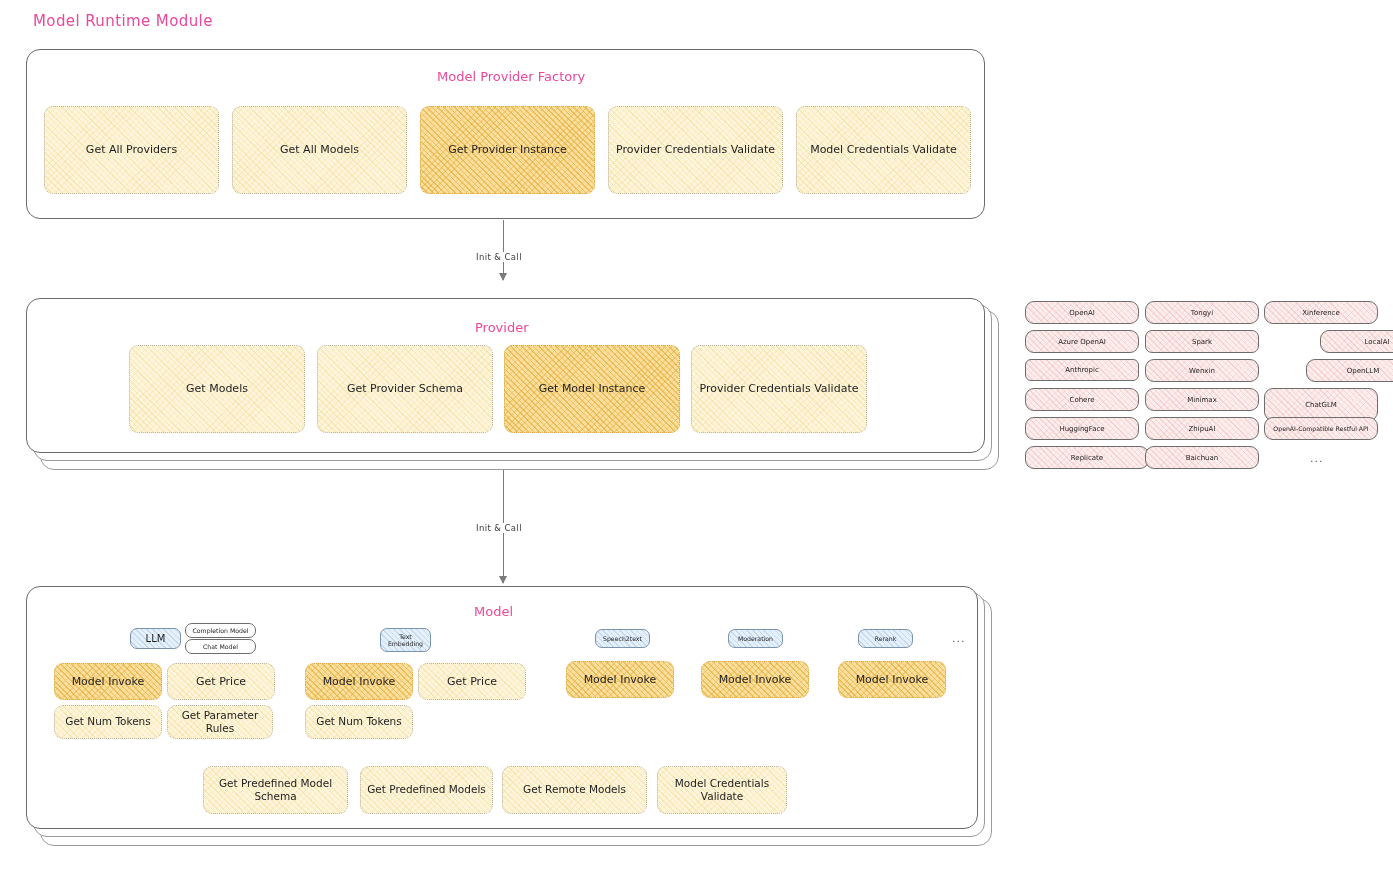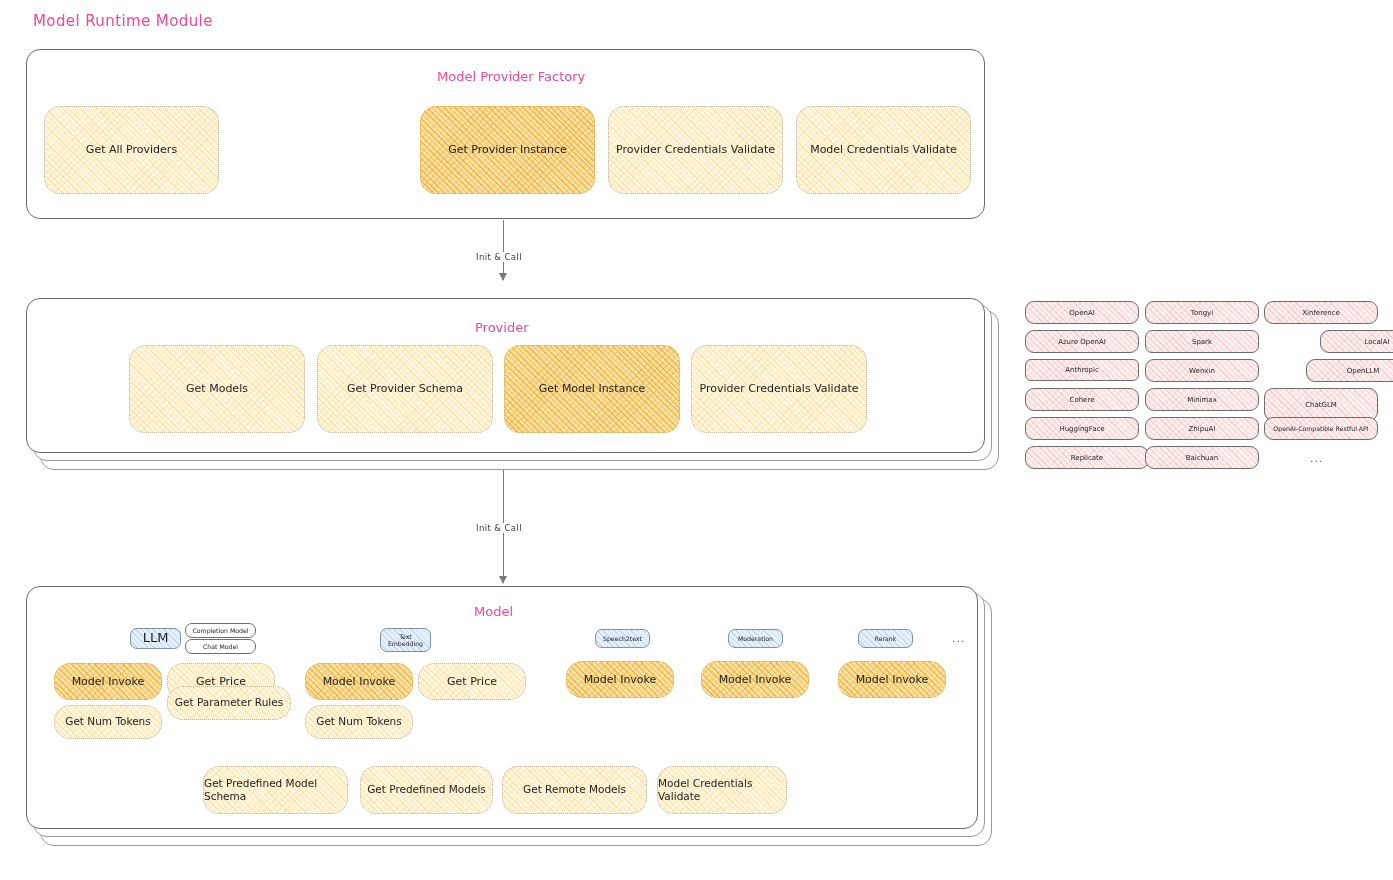--- a/index.html
+++ b/index.html
@@ -25,22 +25,23 @@
     background:#fff;
   }
   .panel-shadow1,.panel-shadow2{
     border:1.3px solid #9a9a9a;
     border-radius:14px;
     background:#fff;
   }
   
   .node{
     border:1.3px dotted #b9b3a0;
-    border-radius:16px;
+    border-radius:9px;
     display:flex;align-items:center;justify-content:center;
+    text-align:center;
     background-color:#fdf5dc;
     background-image:repeating-linear-gradient(45deg, rgba(240,200,95,.30) 0 1px, rgba(255,255,255,0) 1px 4px),
                      repeating-linear-gradient(-45deg, rgba(240,200,95,.18) 0 1px, rgba(255,255,255,0) 1px 5px);
     color:#1e1e1e;
     line-height:1.25;
   }
   .node.hot{
     background-color:#fbdf9e;
     border-color:#d9ab4e;
     background-image:repeating-linear-gradient(45deg, rgba(226,163,36,.55) 0 1.2px, rgba(255,255,255,0) 1.2px 4px),
@@ -77,33 +78,34 @@
 
   .arrow{position:absolute;}
   .arrow .shaft{position:absolute;left:0;top:0;width:0;border-left:1.3px solid #7a7a7a;height:100%;}
   .arrow .head{position:absolute;left:-4.5px;bottom:-1px;width:0;height:0;
     border-left:4.5px solid transparent;border-right:4.5px solid transparent;border-top:8px solid #7a7a7a;}
   .arrow-lbl{position:absolute;font-size:8.5px;color:#3d3d3d;background:#fff;padding:0 3px;white-space:nowrap;letter-spacing:.4px;}
   .n13{font-size:11px}
   .n12{font-size:10.5px}
   .n8{font-size:7px}
   .n7{font-size:6.2px}
-  .n9{font-size:13px}
+  .n9{font-size:10px}
 </style>
 </head>
 <body>
 
 <div class="stage">
 
   <div class="title ttl-main" style="left:33px;top:12px;">Model Runtime Module</div>
 
   <div class="sketch panel" style="left:26px;top:49px;width:959px;height:170px;"></div>
   <div class="title ttl-sec" style="left:437px;top:69px;">Model Provider Factory</div>
 
   <div class="sketch node n13" style="left:44px;top:106px;width:175px;height:88px;">Get All Providers</div>
+  <div class="sketch node n13" style="left:232px;top:106px;width:175px;height:88px;">Get All Models</div>
   <div class="sketch node hot n13" style="left:420px;top:106px;width:175px;height:88px;">Get Provider Instance</div>
   <div class="sketch node n13" style="left:608px;top:106px;width:175px;height:88px;">Provider Credentials Validate</div>
   <div class="sketch node n13" style="left:796px;top:106px;width:175px;height:88px;">Model Credentials Validate</div>
 
   <div class="arrow" style="left:503px;top:220px;height:60px;">
     <div class="shaft"></div>
     <div class="head"></div>
   </div>
   <div class="arrow-lbl" style="left:473px;top:252px;">Init &amp; Call</div>
 
@@ -149,21 +151,21 @@
   <div class="sketch panel" style="left:26px;top:586px;width:952px;height:243px;"></div>
   <div class="title ttl-sec" style="left:474px;top:604px;">Model</div>
 
   <div class="sketch badge blue n9" style="left:130px;top:628px;width:51px;height:21px;">LLM</div>
   <div class="sketch badge n7" style="left:185px;top:623px;width:71px;height:15px;">Completion Model</div>
   <div class="sketch badge n7" style="left:185px;top:639px;width:71px;height:15px;">Chat Model</div>
 
   <div class="sketch node hot n13" style="left:54px;top:663px;width:108px;height:37px;">Model Invoke</div>
   <div class="sketch node n13" style="left:167px;top:663px;width:108px;height:37px;">Get Price</div>
   <div class="sketch node n12" style="left:54px;top:705px;width:108px;height:34px;">Get Num Tokens</div>
-  <div class="sketch node n12" style="left:167px;top:686px;width:124px;height:34px;">Get Parameter Rules</div>
+  <div class="sketch node n12" style="left:167px;top:705px;width:106px;height:34px;">Get Parameter Rules</div>
 
   <div class="sketch badge blue n7" style="left:380px;top:628px;width:51px;height:24px;">Text Embedding</div>
 
   <div class="sketch node hot n13" style="left:305px;top:663px;width:108px;height:37px;">Model Invoke</div>
   <div class="sketch node n13" style="left:418px;top:663px;width:108px;height:37px;">Get Price</div>
   <div class="sketch node n12" style="left:305px;top:705px;width:108px;height:34px;">Get Num Tokens</div>
 
   <div class="sketch badge blue n7" style="left:595px;top:629px;width:55px;height:19px;">Speech2text</div>
   <div class="sketch node hot n13" style="left:566px;top:661px;width:108px;height:37px;">Model Invoke</div>
 

